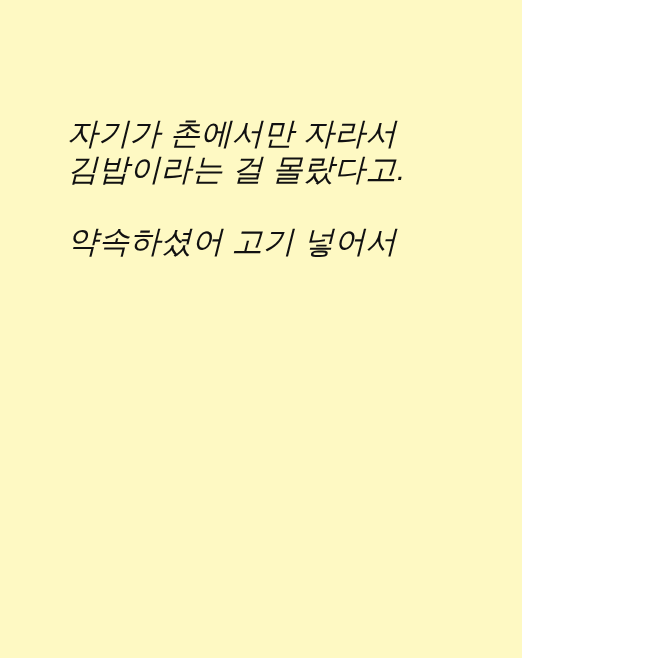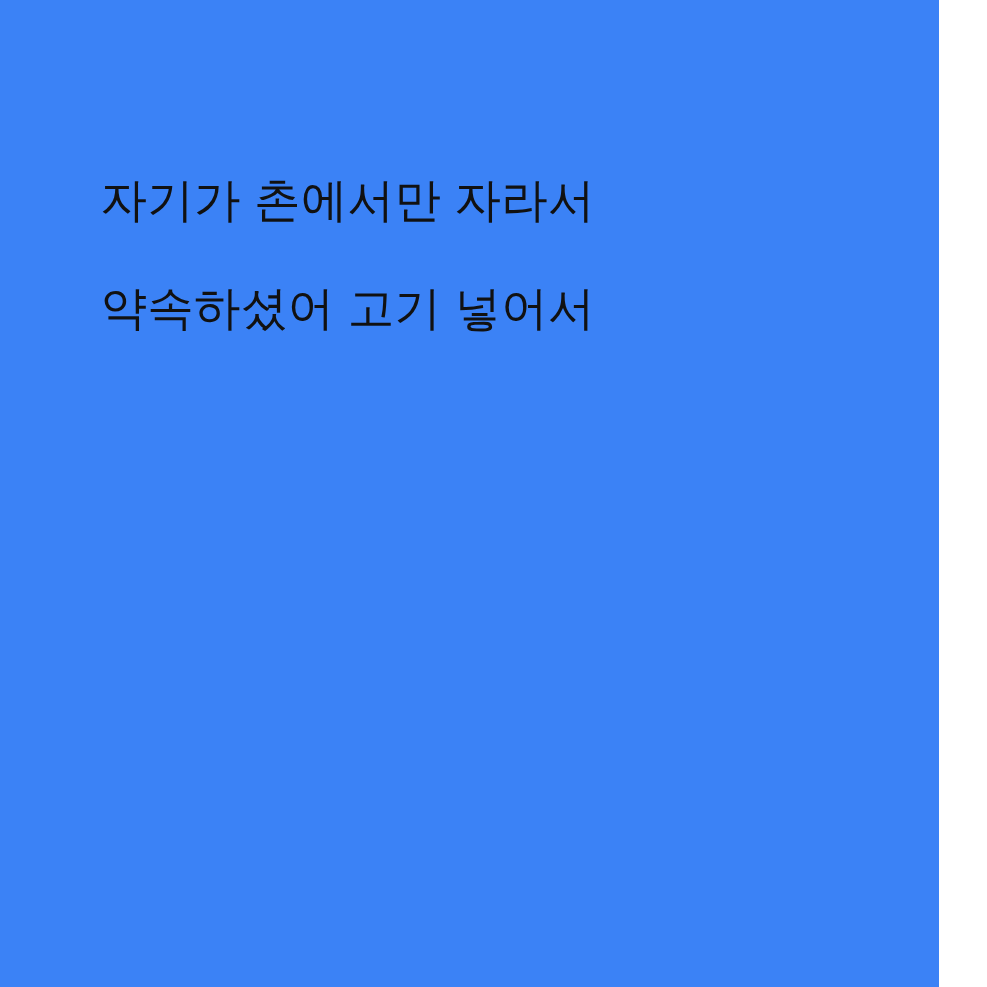--- a/index.html
+++ b/index.html
@@ -7,24 +7,25 @@
     padding: 0;
   }
   body {
     width: 658px;
     height: 658px;
     background: #ffffff;
     font-family: "Liberation Sans", "DejaVu Sans", sans-serif;
   }
   .canvas {
     position: relative;
-    width: 626px;
+    width: 522px;
     height: 658px;
-    background: #3b82f6;
+    background: #fef9c3;
     overflow: hidden;
+    font-style: italic;
   }
   .text-block {
     position: absolute;
     left: 67px;
     top: 116px;
     color: #111111;
     font-size: 31px;
     font-weight: 300;
     line-height: 36px;
     letter-spacing: 0.2px;
@@ -38,20 +39,21 @@
     white-space: nowrap;
   }
 </style>
 </head>
 <body>
 
 <div class="canvas">
   <div class="text-block">
     <p class="para">
       <span class="line">자기가 촌에서만 자라서</span>
+      <span class="line">김밥이라는 걸 몰랐다고.</span>
     </p>
     <p class="para">
     </p>
     <p class="para">
       <span class="line">약속하셨어 고기 넣어서</span>
     </p>
   </div>
 </div>
 
 </body></html>

